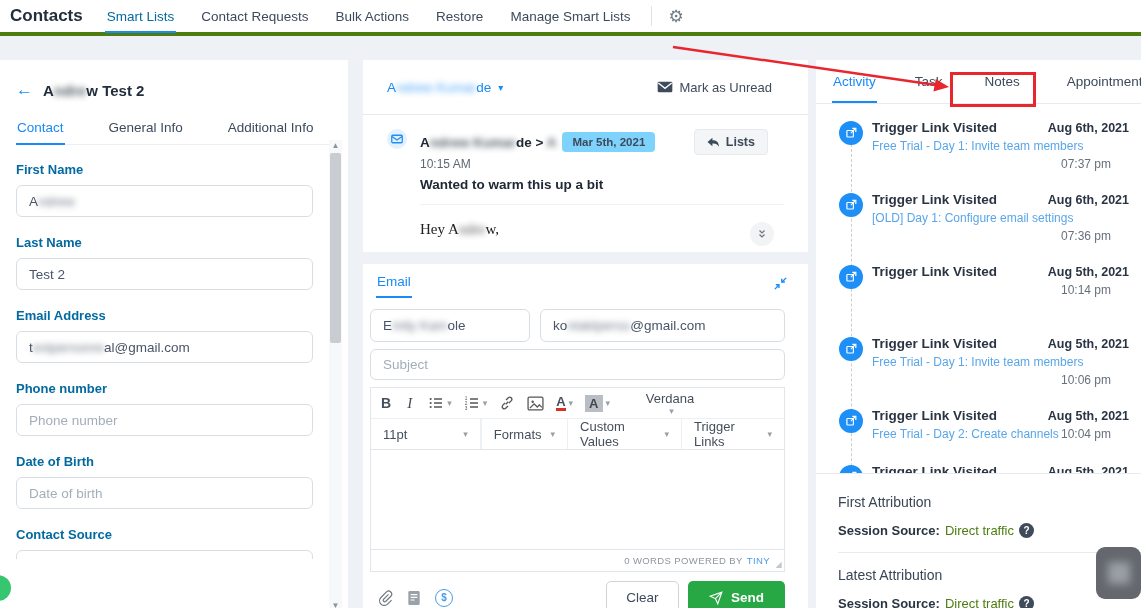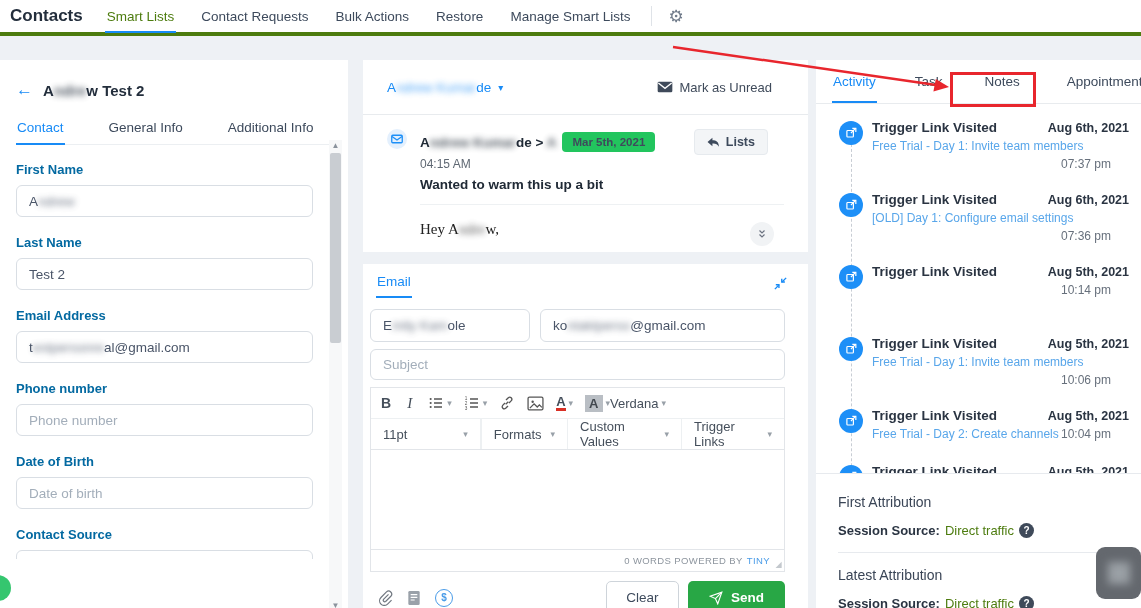--- a/index.html
+++ b/index.html
@@ -2,21 +2,21 @@
 <html><head>
 <meta charset="utf-8">
 <style>
   html,body{margin:0;padding:0;background:#eef1f5;font-family:"Liberation Sans",sans-serif;}
   .page{position:relative;width:1141px;height:608px;background:#eef1f5;overflow:hidden;}
 
   
   .topnav{position:absolute;top:0;left:0;right:0;height:32px;background:#fff;border-bottom:4px solid #4d7c0f;display:flex;align-items:center;z-index:2;}
   .brand{font-size:17px;font-weight:700;color:#232e3c;margin:0 22px 0 10px;}
   .ttab{font-size:13.5px;color:#3d4a5c;margin-right:23px;position:relative;padding:9px 2px 8px;cursor:pointer;white-space:nowrap;}
-  .ttab.active{color:#4d7c0f;}
+  .ttab.active{color:#0369a1;}
   .ttab.active::after{content:"";position:absolute;left:0;right:0;bottom:-1px;height:2px;background:#188bf6;}
   .tdivider{width:1px;height:20px;background:#dfe3e8;margin:0 16px 0 -4px;}
   .gear{font-size:17px;color:#707b8a;cursor:pointer;line-height:1;}
 
   
   .panel{position:absolute;background:#fff;top:60px;height:548px;}
   .bx{filter:blur(3px);opacity:.8;user-select:none;}
   .caret{color:#98a0a8;font-size:9px;margin-left:3px;}
   input{font-family:"Liberation Sans",sans-serif;outline:none;}
   input::placeholder{color:#a3aeba;}
@@ -46,21 +46,21 @@
   .midmsg{left:363px;width:445px;height:192px;}
   .mhead{height:54px;border-bottom:1px solid #e8ebee;display:flex;align-items:center;}
   .cdropdown{margin-left:24px;font-size:13.5px;color:#188bf6;cursor:pointer;display:flex;align-items:center;gap:4px;}
   .cdropdown .caret{color:#188bf6;font-size:10px;}
   .markunread{margin-left:auto;margin-right:36px;display:flex;align-items:center;gap:7px;font-size:13px;color:#3f4a5a;cursor:pointer;}
   .msgitem{display:flex;padding:14px 16px 0 24px;}
   .mico{flex:0 0 auto;width:20px;height:20px;border-radius:50%;background:#e4f0fd;display:flex;align-items:center;justify-content:center;}
   .mcontent{margin-left:13px;flex:1;}
   .mrow1{display:flex;align-items:center;}
   .mfrom{font-size:13.5px;font-weight:700;color:#202a36;white-space:nowrap;}
-  .mbadge{background:#22c55e;border-radius:4px;padding:4px 10px;font-size:11.5px;font-weight:700;color:#3f4a5c;margin-left:6px;white-space:nowrap;}
+  .mbadge{background:#7dd3fc;border-radius:4px;padding:4px 10px;font-size:11.5px;font-weight:700;color:#3f4a5c;margin-left:6px;white-space:nowrap;}
   .replybtn{margin-left:auto;margin-right:24px;display:flex;align-items:center;gap:6px;background:#f3f5f7;border:1px solid #e6eaee;border-radius:4px;padding:5px 12px;font-size:12.5px;font-weight:700;color:#3d4a5c;cursor:pointer;}
   .mtime{font-size:12px;color:#5f6873;margin-top:2px;}
   .msubj{font-size:13.5px;font-weight:700;color:#202a36;margin-top:6px;}
   .mbody{border-top:1px solid #eef1f3;margin:12px 24px 0 57px;padding-top:16px;font-family:"Liberation Serif",serif;font-size:15px;color:#222;}
   .chevbtn{position:absolute;right:34px;bottom:6px;width:24px;height:24px;border-radius:50%;background:#f1f3f5;display:flex;align-items:center;justify-content:center;cursor:pointer;}
 
   
   .midcomp{left:363px;top:264px;width:445px;height:344px;}
   .comp-in{padding:8px 23px 0 7px;position:relative;}
   .etab{display:inline-block;margin-left:6px;font-size:13.5px;color:#188bf6;padding:2px 1px 7px;border-bottom:2px solid #188bf6;cursor:pointer;}
@@ -70,21 +70,21 @@
   .fname{width:160px;}
   .femail{flex:1;}
   input.csubject{box-sizing:border-box;display:block;width:100%;height:31px;border:1px solid #d9dee4;border-radius:6px;padding:0 12px;font-size:13.5px;color:#4a5568;margin-top:7px;}
   .editor{border:1px solid #e2e5e9;margin-top:7px;}
   .toolrow{height:30px;display:flex;align-items:center;border-bottom:1px solid #edf0f2;}
   .tbtn{display:flex;align-items:center;margin-left:10px;color:#454f5b;cursor:pointer;}
   .tbold{font-weight:700;font-size:14px;}
   .tital{font-family:"Liberation Serif",serif;font-style:italic;font-size:15px;}
   .seg{display:flex;align-items:center;height:100%;padding:0 12px;border-right:1px solid #edf0f2;font-size:13px;color:#454f5b;cursor:pointer;gap:6px;}
   .seg.first{width:96px;justify-content:space-between;}
-  .fontdd{display:flex;align-items:center;font-size:13px;color:#454f5b;width:92px;justify-content:flex-start;cursor:pointer;}
+  .fontdd{display:flex;align-items:center;margin-left:14px;font-size:13px;color:#454f5b;width:92px;justify-content:flex-start;cursor:pointer;flex-direction:column;}
   .ecanvas{height:99px;background:#fff;cursor:text;}
   .efoot{height:21px;border-top:1px solid #e2e5e9;display:flex;align-items:center;justify-content:flex-end;padding-right:14px;font-size:9.5px;letter-spacing:.4px;color:#8d959e;position:relative;}
   .tinylink{color:#4a9ce8;margin-left:4px;cursor:pointer;}
   .resizegrip{position:absolute;right:2px;bottom:2px;color:#c3c8cd;font-size:8px;}
   .actionrow{display:flex;align-items:center;margin-top:9px;}
   .attachicons{display:flex;align-items:center;gap:14px;margin-left:8px;}
   .dollaric{width:16px;height:16px;border:1.5px solid #4a9ce8;border-radius:50%;color:#4a9ce8;font-size:10px;font-weight:700;display:flex;align-items:center;justify-content:center;}
   .clearbtn{margin-left:auto;width:73px;height:33px;border:1px solid #ced4da;border-radius:5px;background:#fff;font-size:13.5px;color:#3d4a5c;cursor:pointer;}
   .sendbtn{margin-left:9px;width:97px;height:33px;border:none;border-radius:5px;background:#28a745;color:#fff;font-weight:700;font-size:13.5px;display:flex;align-items:center;justify-content:center;gap:8px;cursor:pointer;}
 
@@ -214,21 +214,21 @@
           <span class="mbadge">Mar 5th, 2021</span>
           <span class="replybtn">
             <span>
               <svg width="13" height="11" viewBox="0 0 24 20">
                   <path d="M10 1 L1 9 l9 8 v-5 c6-.5 9 1.5 12 6 0-9-5-12-12-12 z" fill="#3d4a5c"></path>
                 </svg>
             </span>
             <span>Lists</span>
           </span>
         </div>
-        <div class="mtime">04:15 AM</div>
+        <div class="mtime">10:15 AM</div>
         <div class="msubj">Wanted to warm this up a bit</div>
       </div>
     </div>
     <div class="mbody"><span>Hey A</span><span class="bx">ndre</span><span>w,</span></div>
 
     <div class="chevbtn">
       <svg width="12" height="12" viewBox="0 0 24 24" fill="none" stroke="#6b7280" stroke-width="2.4">
           <path d="M7 5 l5 5 5-5"></path>
           <path d="M7 13 l5 5 5-5"></path>
         </svg>

